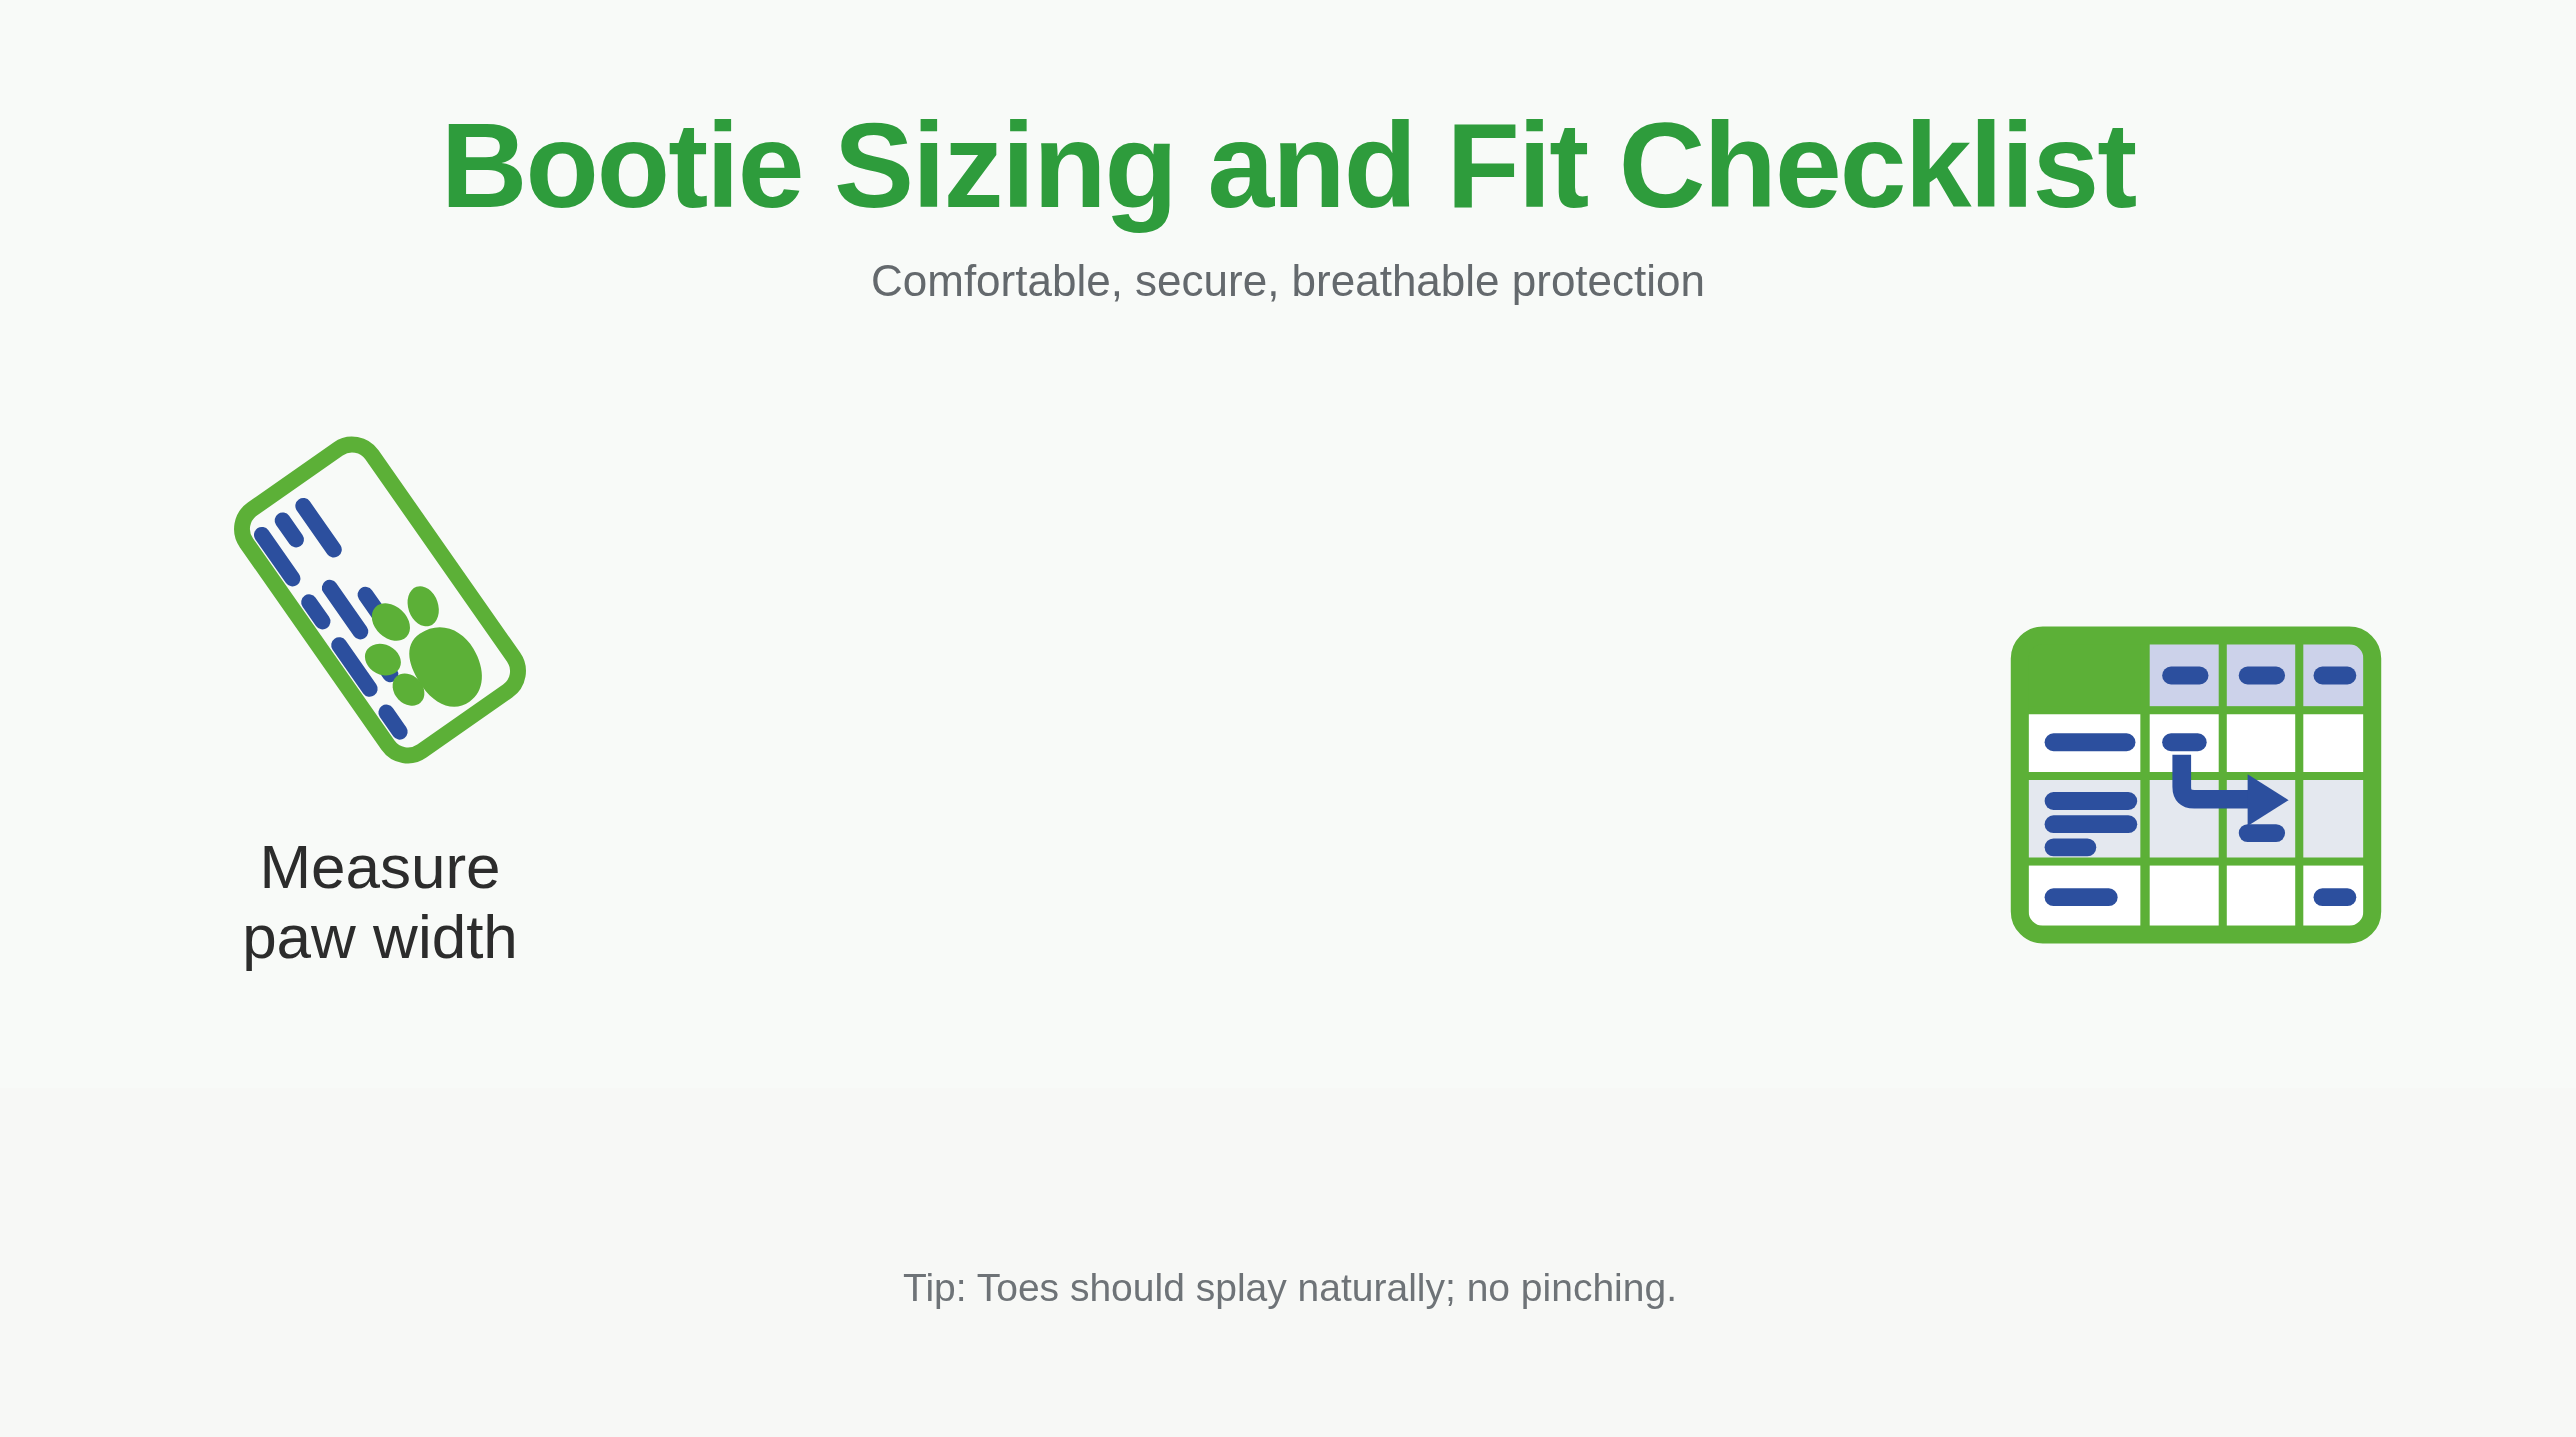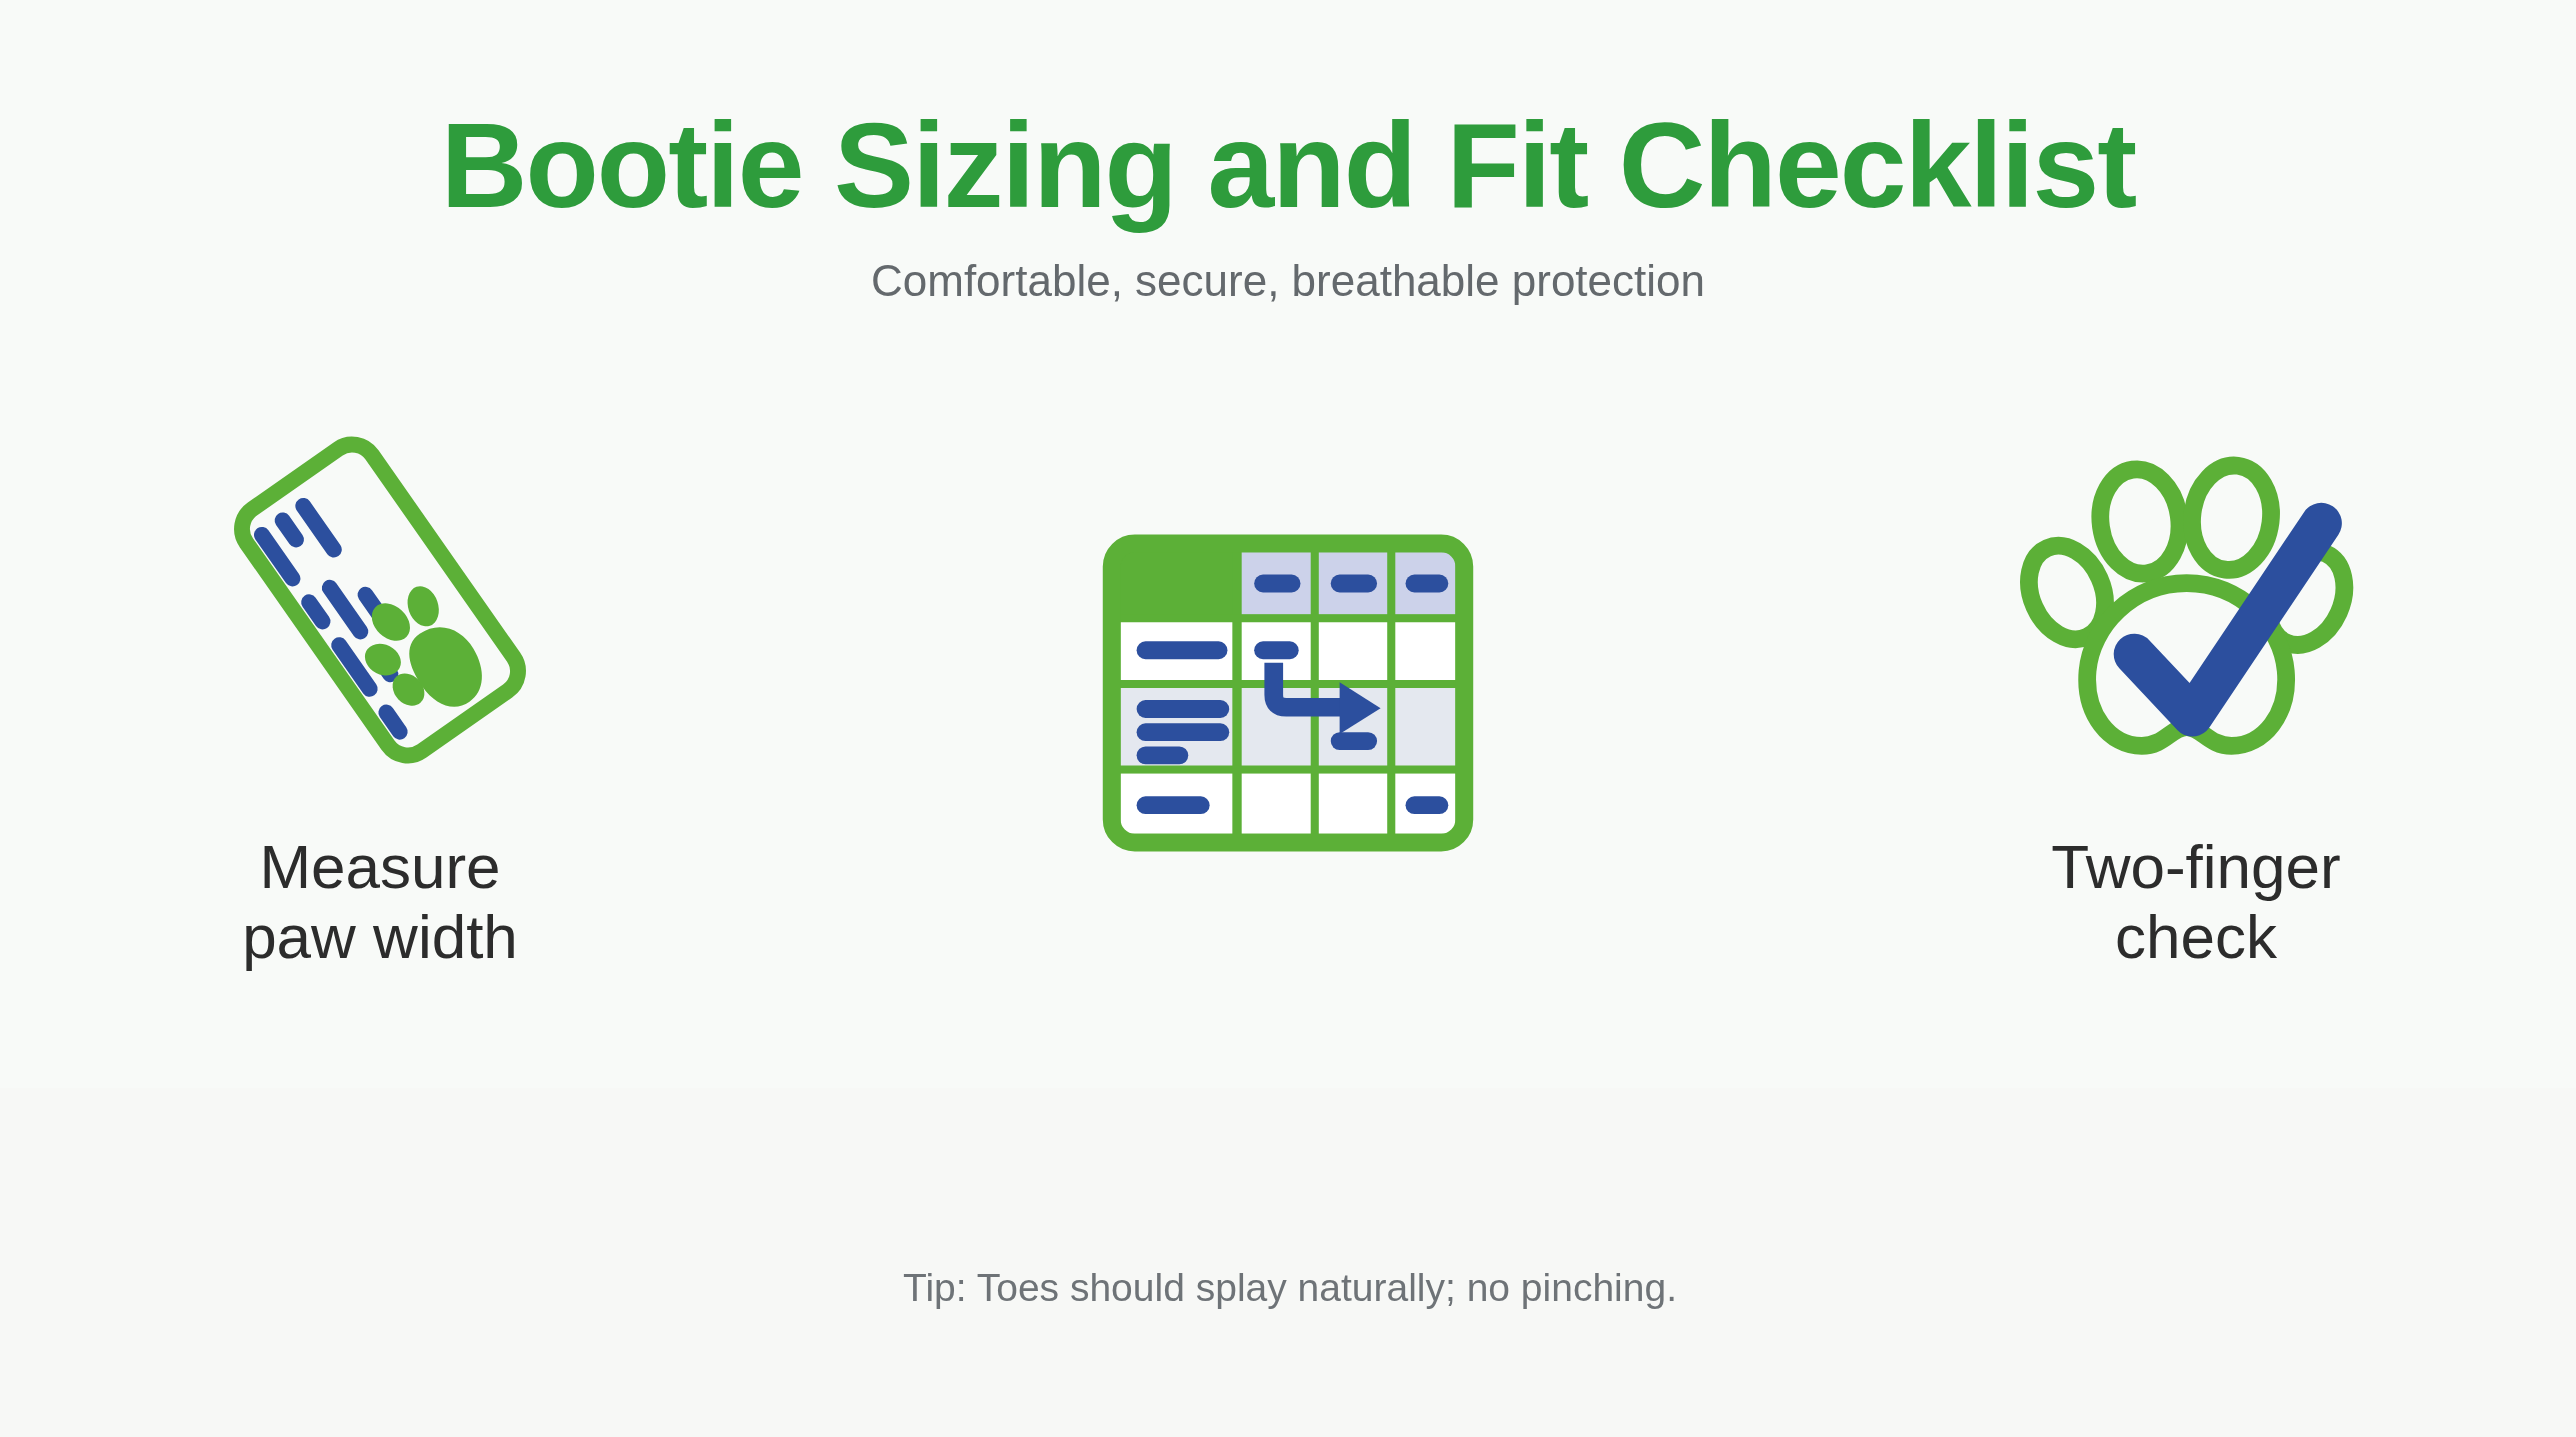--- a/index.html
+++ b/index.html
@@ -38,21 +38,21 @@
     line-height: 1.0;
     white-space: nowrap;
   }
 
   
   .steps {
     margin-top: 110px;
     width: 2396px;
     display: flex;
     justify-content: space-between;
-    align-items: center;
+    align-items: flex-end;
   }
   .step {
     width: 580px;
     display: flex;
     flex-direction: column;
     align-items: center;
   }
   .icon-box {
     width: 393px;
     height: 374px;
@@ -180,43 +180,20 @@
 
           <g fill="none" stroke="#2c4f9e" stroke-width="21" stroke-linecap="butt">
             <path d="M194 146 L194 182 Q194 196 208 196 L276 196"></path>
           </g>
           <path d="M268 168 L314 197 L268 226 Z" fill="#2c4f9e"></path>
         </svg>
       </div>
     </div>
 
 
-    <div class="step">
-      <div class="icon-box">
-        <svg width="374" height="374" viewBox="0 0 400 400">
-
-          <g fill="none" stroke="#5cb037" stroke-width="19">
-            <ellipse cx="140" cy="116" rx="42" ry="56" transform="rotate(-8 140 116)"></ellipse>
-            <ellipse cx="238" cy="112" rx="42" ry="56" transform="rotate(7 238 112)"></ellipse>
-            <ellipse cx="62" cy="192" rx="38" ry="52" transform="rotate(-24 62 192)"></ellipse>
-            <ellipse cx="318" cy="198" rx="38" ry="52" transform="rotate(24 318 198)"></ellipse>
-            <path d="M190 182
-                     C248 182 292 228 296 276
-                     C300 322 272 356 238 356
-                     C214 356 206 336 190 336
-                     C174 336 166 356 142 356
-                     C108 356 80 322 84 276
-                     C88 228 132 182 190 182 Z"></path>
-          </g>
-
-          <path d="M134 258 L196 324 L334 118" fill="none" stroke="#2c4f9e" stroke-width="44" stroke-linecap="round" stroke-linejoin="round"></path>
-        </svg>
-      </div>
-      <div class="step-label">Two-finger<br>check</div>
-    </div>
 
   </div>
 
   <div class="footer">
     <div class="tip">Tip: Toes should splay naturally; no pinching.</div>
   </div>
 
 </div>
 
 

